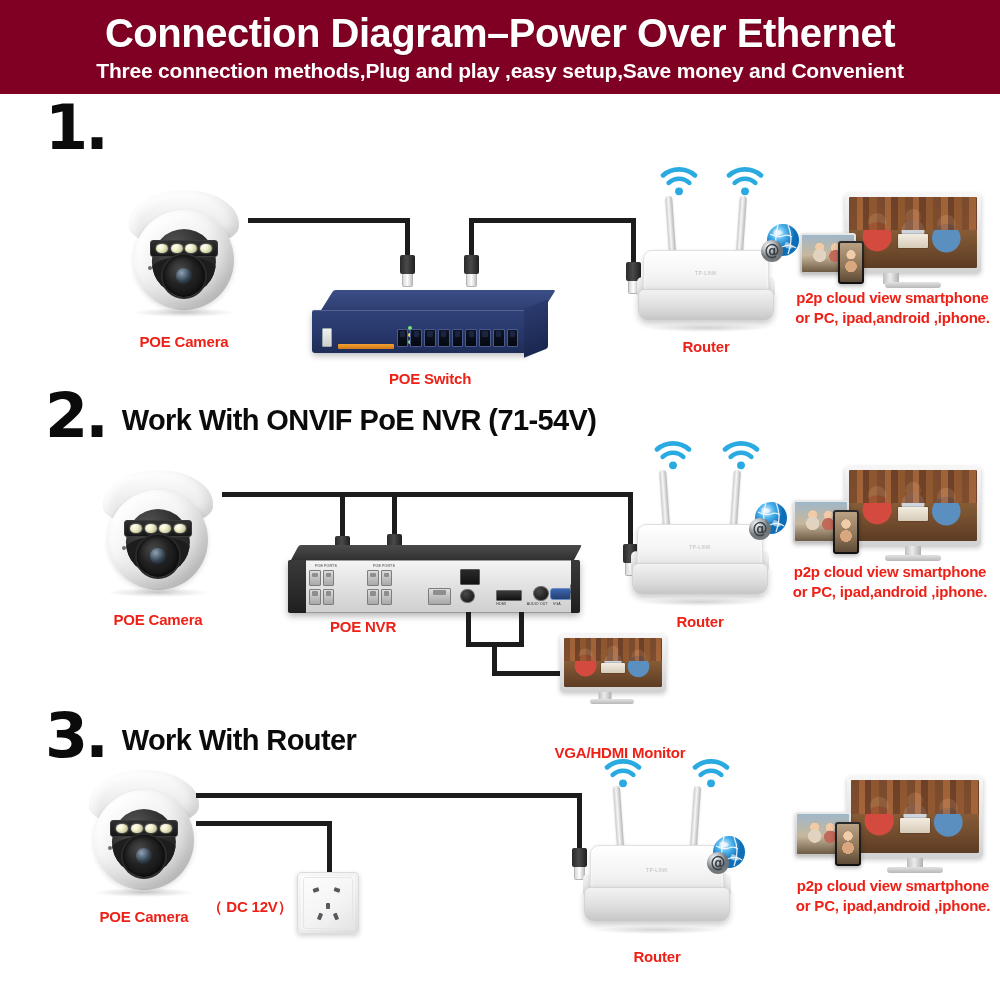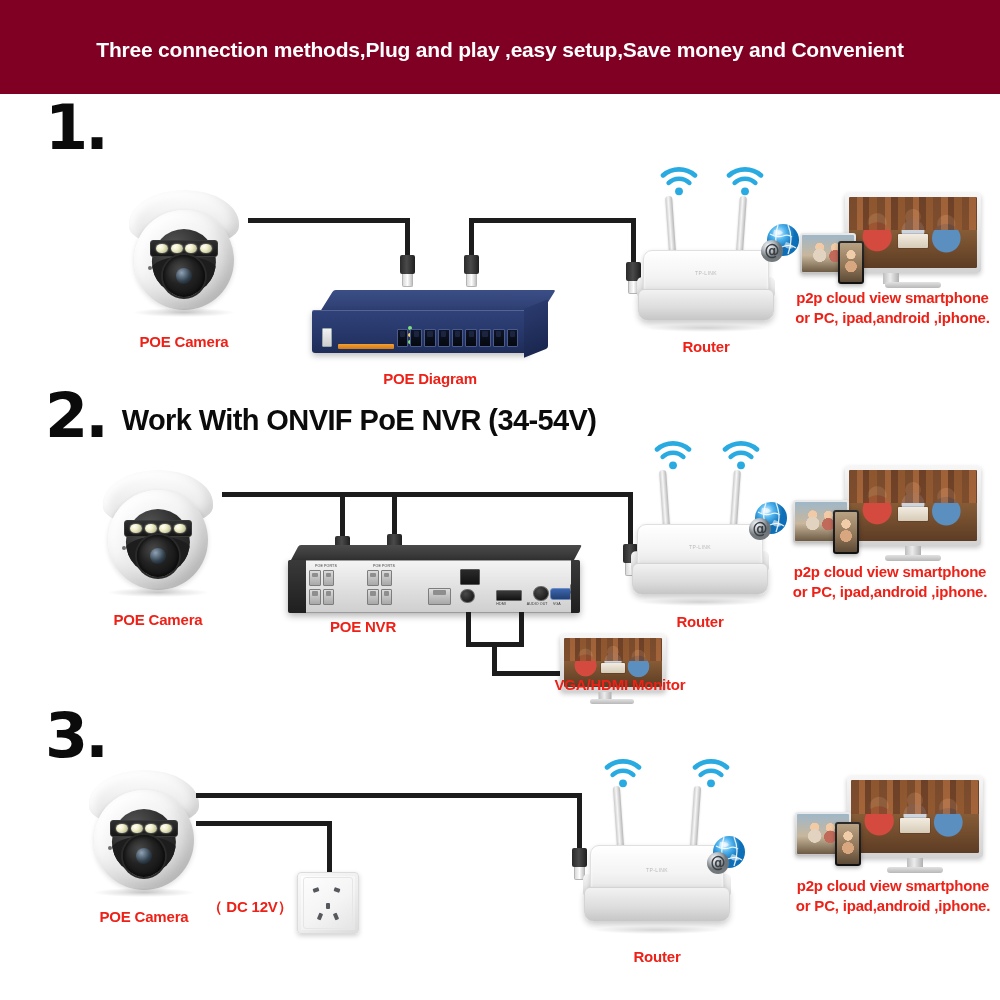--- a/index.html
+++ b/index.html
@@ -339,20 +339,21 @@
     border:1px solid #e6e6e6; border-radius:3px;
   }
   .slot { position:absolute; background:#55585c; border-radius:1px; }
 </style>
 </head>
 <body>
 
 <div id="page">
 
   <div class="header">
+    <h1>Connection Diagram–Power Over Ethernet</h1>
     <h2>Three connection methods,Plug and play ,easy setup,Save money and Convenient</h2>
   </div>
 
   <div class="sec-head" style="left:45px; top:104px;">
     <span class="sec-num">1.</span>
   </div>
 
   <div class="camera" style="left:118px; top:190px; width:132px; height:125px;">
     <div class="cam-base"></div>
     <div class="cam-ball">
@@ -404,21 +405,21 @@
         <div class="port"></div>
         <div class="port"></div>
         <div class="port"></div>
         <div class="port"></div>
         <div class="port"></div>
         <div class="port"></div>
       </div>
     </div>
     <div class="sw-side"></div>
   </div>
-  <div class="rlabel" style="left:345px; top:370px; width:170px;">POE Diagram</div>
+  <div class="rlabel" style="left:345px; top:370px; width:170px;">POE Switch</div>
 
   <div class="wifi" style="left:660px; top:166px; width:38px; height:30px;">
     <svg viewBox="0 0 40 32" width="38" height="30">
       <path d="M3 10 A26 26 0 0 1 37 10" stroke="#29ABE2" stroke-width="5" fill="none" stroke-linecap="round"></path>
       <path d="M9 18 A16 16 0 0 1 31 18" stroke="#29ABE2" stroke-width="5" fill="none" stroke-linecap="round"></path>
       <circle cx="20" cy="27" r="4.2" fill="#29ABE2"></circle>
     </svg>
   </div>
   <div class="wifi" style="left:726px; top:166px; width:38px; height:30px;">
     <svg viewBox="0 0 40 32" width="38" height="30">
@@ -482,21 +483,21 @@
         </div>
     </div>
   </div>
   <div class="rlabel multi" style="left:790px; top:288px; width:205px;">
     <span>p2p cloud view smartphone</span><br>
     <span>or PC, ipad,android ,iphone.</span>
   </div>
 
   <div class="sec-head" style="left:45px; top:392px;">
     <span class="sec-num">2.</span>
-    <span class="sec-title">Work With ONVIF PoE NVR (34-54V)</span>
+    <span class="sec-title">Work With ONVIF PoE NVR (71-54V)</span>
   </div>
 
   <div class="camera" style="left:92px; top:470px; width:132px; height:125px;">
     <div class="cam-base"></div>
     <div class="cam-ball">
       <div class="cam-face"></div>
       <div class="cam-ledbar" style="left:16%; top:30%; width:68%; height:17%;">
         <span class="led"></span>
         <span class="led"></span>
         <span class="led"></span>
@@ -650,24 +651,25 @@
 
   <div class="cluster" style="left:560px; top:634px; width:112px; height:70px;">
     <div class="mon-frame" style="left:0; top:0; width:106px; height:58px;">
       <div class="mon-screen">
           <div class="photo"></div>
         </div>
     </div>
     <div class="mon-neck" style="left:45px; top:58px; width:13px; height:9px;"></div>
     <div class="mon-foot" style="left:52px; top:65px; width:44px; height:5px;"></div>
   </div>
-  <div class="rlabel" style="left:540px; top:676px; width:160px;">VGA/HDMI Monitor</div>
+  <div class="rlabel" style="left:540px; top:744px; width:160px;">VGA/HDMI Monitor</div>
 
   <div class="sec-head" style="left:45px; top:712px;">
     <span class="sec-num">3.</span>
+    <span class="sec-title">Work With Router</span>
   </div>
 
   <div class="camera" style="left:78px; top:770px; width:132px; height:125px;">
     <div class="cam-base"></div>
     <div class="cam-ball">
       <div class="cam-face"></div>
       <div class="cam-ledbar" style="left:16%; top:30%; width:68%; height:17%;">
         <span class="led"></span>
         <span class="led"></span>
         <span class="led"></span>

